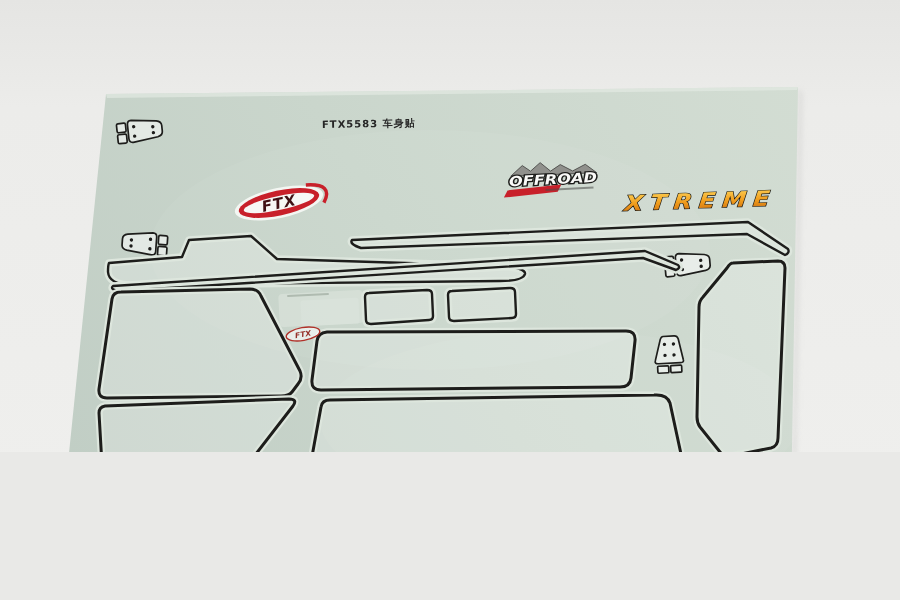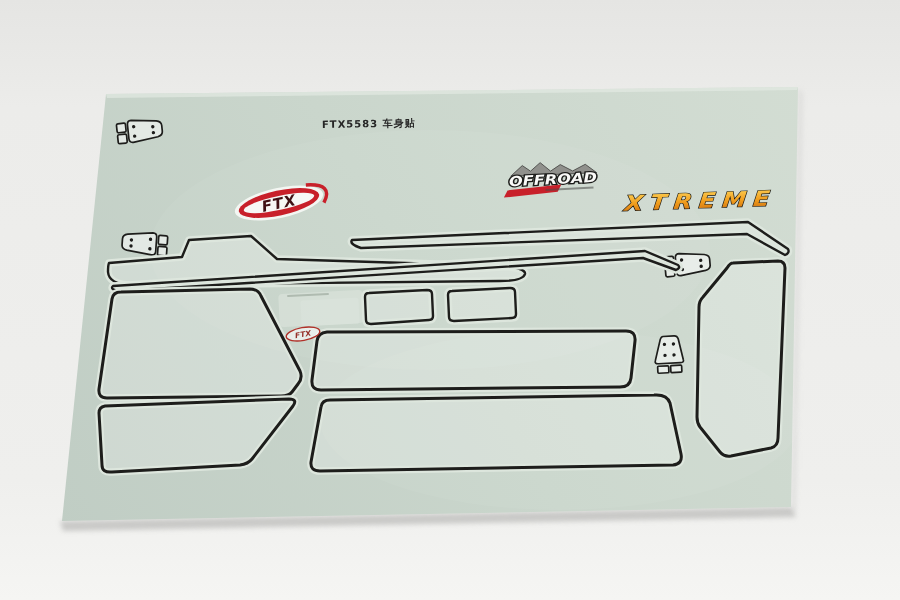--- a/index.html
+++ b/index.html
@@ -1,16 +1,16 @@
 <!DOCTYPE html>
 <html><head>
 <meta charset="utf-8">
 <style>
   html,body{margin:0;padding:0;background:#e9e9e7;}
-  .stage{position:relative;width:900px;height:600px;overflow:hidden;
+  .stage{position:relative;width:900px;height:452px;overflow:hidden;
          font-family:"DejaVu Sans","Liberation Sans",sans-serif;}
   svg{display:block}
   .halo{fill:rgba(255,255,255,0.22);stroke:#dde6dd;stroke-width:7.5;
         stroke-linejoin:round;stroke-linecap:round;}
   .ink{fill:none;stroke:#1d1d1b;stroke-width:3;
        stroke-linejoin:round;stroke-linecap:round;}
   .ink-thin{fill:none;stroke:#1d1d1b;stroke-width:2.4;
        stroke-linejoin:round;stroke-linecap:round;}
   .plate{fill:rgba(255,255,255,0.5);stroke:#1d1d1b;stroke-width:1.7;
          stroke-linejoin:round;}

